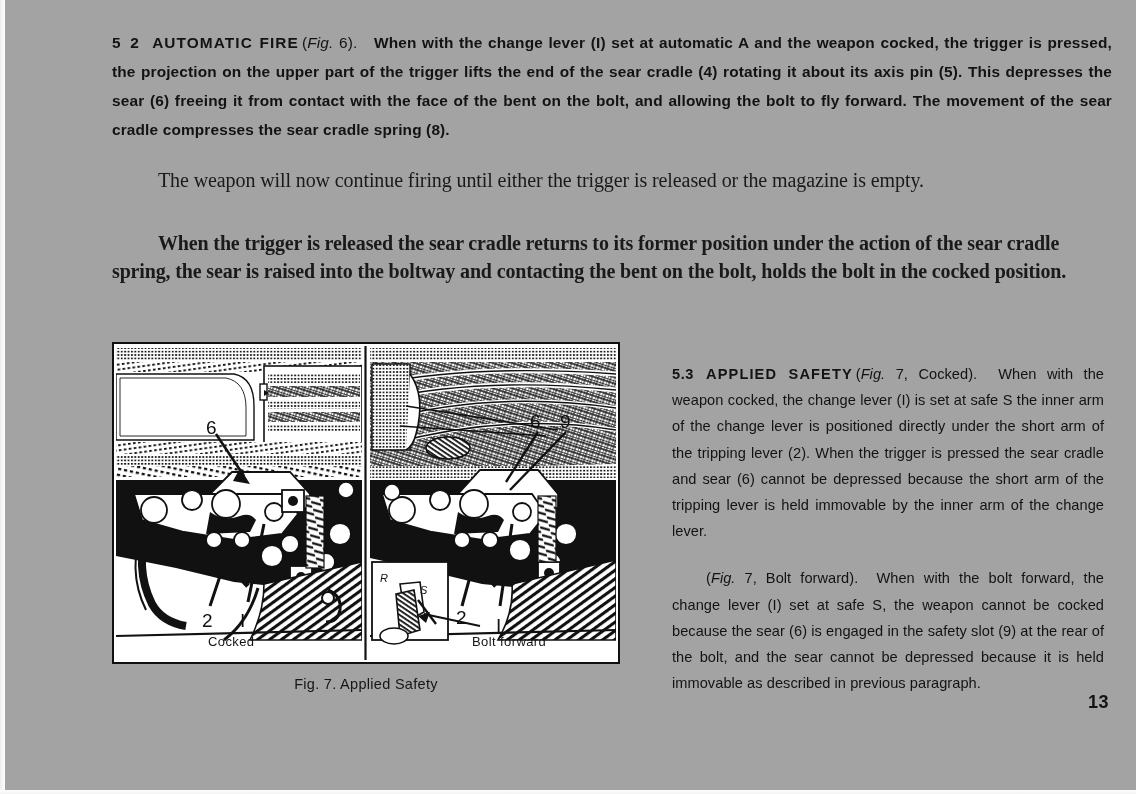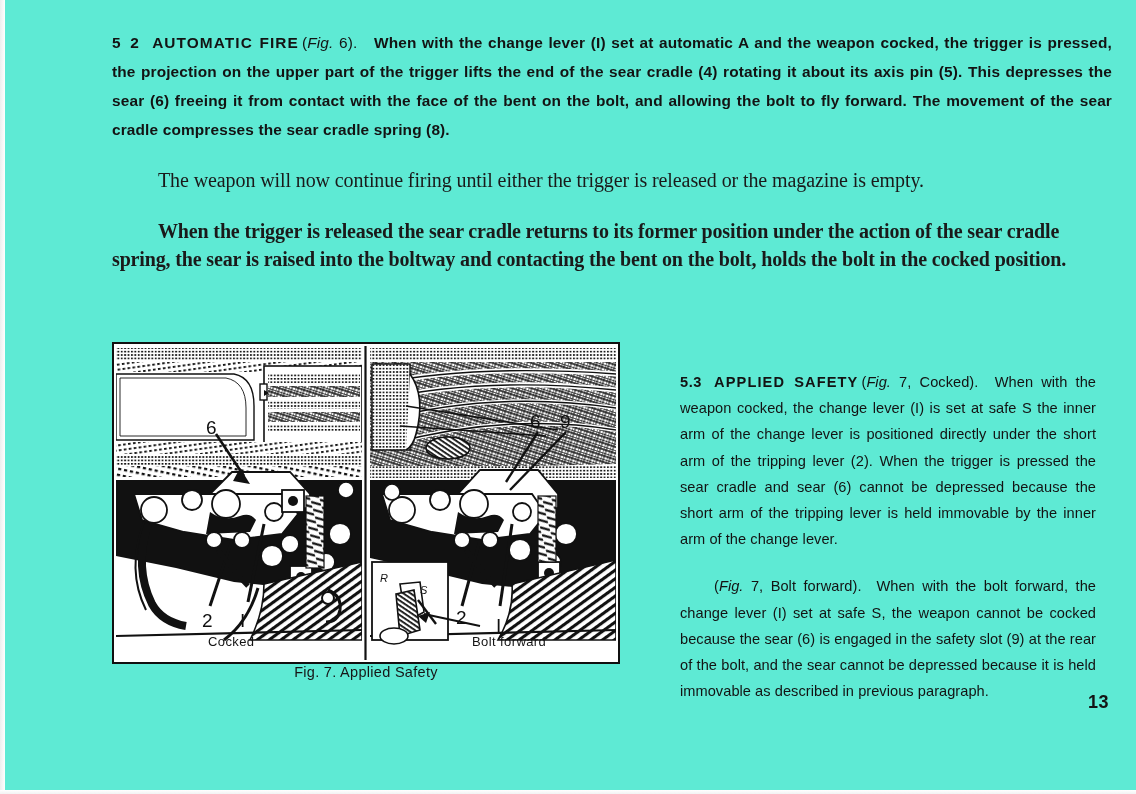--- a/index.html
+++ b/index.html
@@ -13,21 +13,21 @@
     height: 794px;
     position: relative;
     overflow: hidden;
     font-family: "Liberation Sans", sans-serif;
     color: #111111;
   }
 
   .page {
     position: absolute;
     inset: 0;
-    background: #5eead4;
+    background: #a3a3a3;
   }
 
   
   .top-block {
     position: absolute;
     left: 112px;
     top: 28px;
     width: 1000px;
   }
 
@@ -75,36 +75,36 @@
     font-weight: 400;
     margin: 0;
   }
   .p-light.bolder {
     font-weight: 700;
     letter-spacing: -0.15px;
   }
 
   .indent { text-indent: 46px; }
   .gap-1 { margin-top: 22px; }
-  .gap-2 { margin-top: 23px; }
+  .gap-2 { margin-top: 35px; }
 
   
   .right-col {
     position: absolute;
     left: 664px;
     top: 353px;
     width: 448px;
   }
   .rc-para {
     font-size: 14.6px;
     line-height: 26.2px;
     text-align: justify;
     letter-spacing: 0.05px;
     color: #131313;
-    margin: 16px;
+    margin: 8px;
   }
   .rc-para.second { margin-top: 21px; text-indent: 34px; }
   .rc-head-num {
     font-weight: 700;
     letter-spacing: 0.6px;
     margin-right: 12px;
   }
 
   
   .figure-wrap {
@@ -117,21 +117,21 @@
     position: relative;
     width: 508px;
     height: 322px;
     border: 2px solid #101010;
     background: #ffffff;
     box-sizing: border-box;
     overflow: hidden;
   }
   .fig-svg { display: block; width: 100%; height: 100%; }
   .fig-caption {
-    margin-top: 0;
+    margin-top: 12px;
     text-align: center;
     font-size: 14.5px;
     letter-spacing: 0.3px;
     color: #161616;
   }
 
   .panel-label {
     font-size: 13px;
     letter-spacing: 0.4px;
     fill: #141414;

